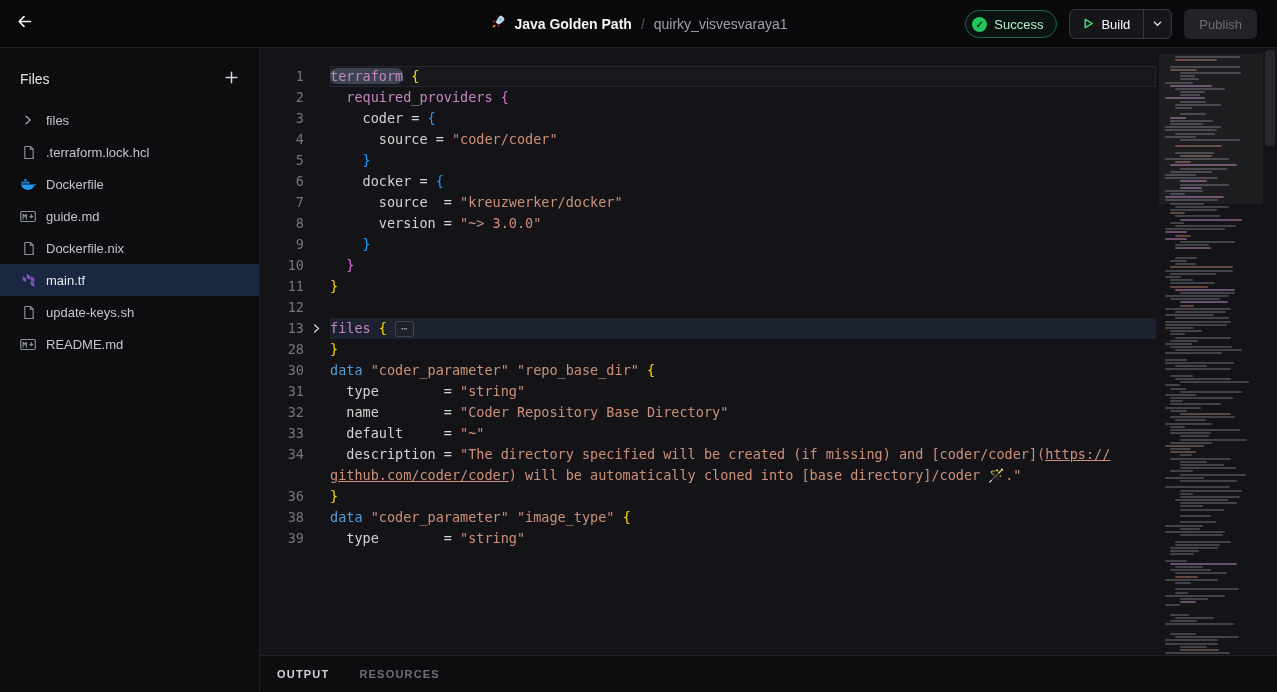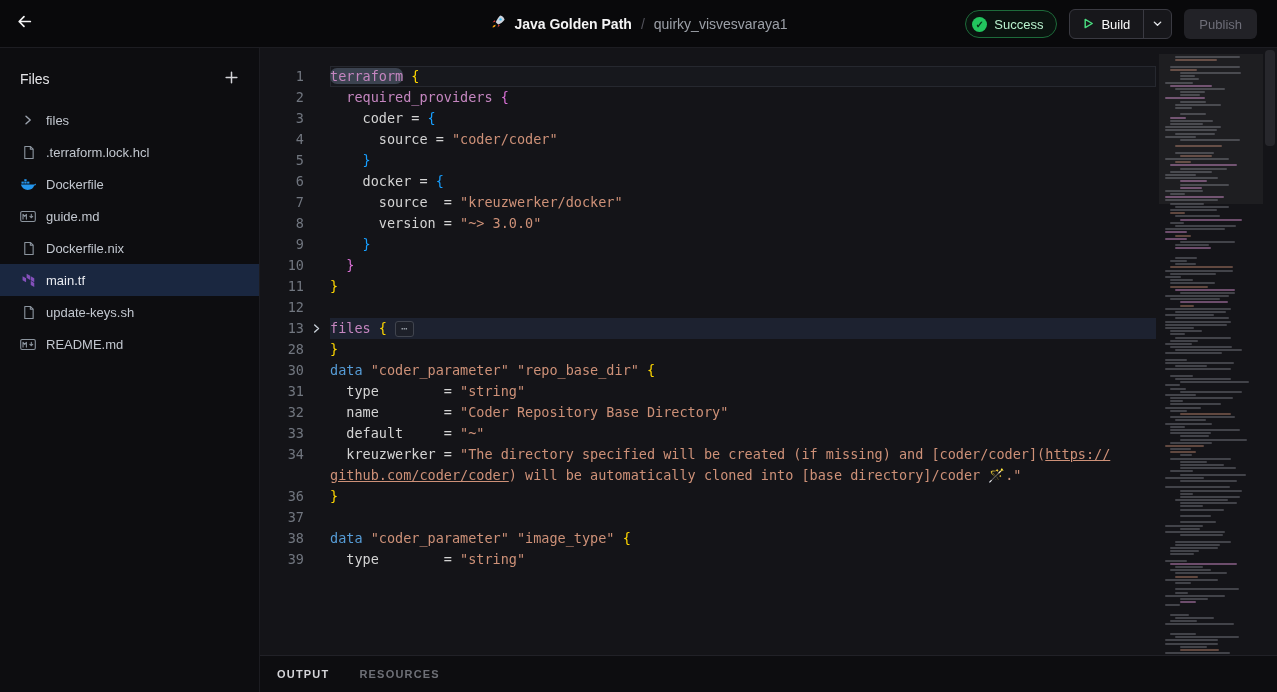--- a/index.html
+++ b/index.html
@@ -404,42 +404,35 @@
             <span class="lnum">33</span>
             <span class="foldz"></span>
           </div>
           <div class="code"><span class="tk-pl">  default     = </span><span class="tk-str">"~"</span></div>
         </div>
         <div class="ed-row">
           <div class="gutter">
             <span class="lnum">34</span>
             <span class="foldz"></span>
           </div>
-          <div class="code"><span class="tk-pl">  kreuzwerker = </span><span class="tk-str">"The directory specified will be created (if missing) and [coder/coder](</span><span class="tk-lnk">https://</span></div>
+          <div class="code"><span class="tk-pl">  description = </span><span class="tk-str">"The directory specified will be created (if missing) and [coder/coder](</span><span class="tk-lnk">https://</span></div>
         </div>
         <div class="ed-row">
           <div class="gutter">
             <span class="lnum"></span>
             <span class="foldz"></span>
           </div>
           <div class="code"><span class="tk-lnk">github.com/coder/coder</span><span class="tk-str">) will be automatically cloned into [base directory]/coder 🪄."</span></div>
         </div>
         <div class="ed-row">
           <div class="gutter">
             <span class="lnum">36</span>
             <span class="foldz"></span>
           </div>
           <div class="code"><span class="tk-b1">}</span></div>
-        </div>
-        <div class="ed-row">
-          <div class="gutter">
-            <span class="lnum">37</span>
-            <span class="foldz"></span>
-          </div>
-          <div class="code"></div>
         </div>
         <div class="ed-row">
           <div class="gutter">
             <span class="lnum">38</span>
             <span class="foldz"></span>
           </div>
           <div class="code"><span class="tk-kwd">data</span><span class="tk-pl"> </span><span class="tk-str">"coder_parameter"</span><span class="tk-pl"> </span><span class="tk-str">"image_type"</span><span class="tk-pl"> </span><span class="tk-b1">{</span></div>
         </div>
         <div class="ed-row">
           <div class="gutter">

